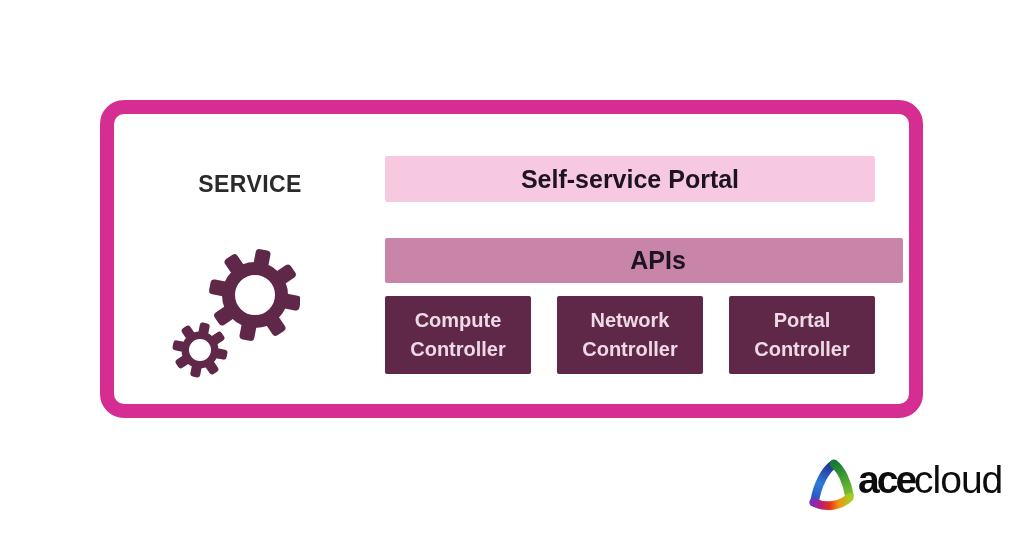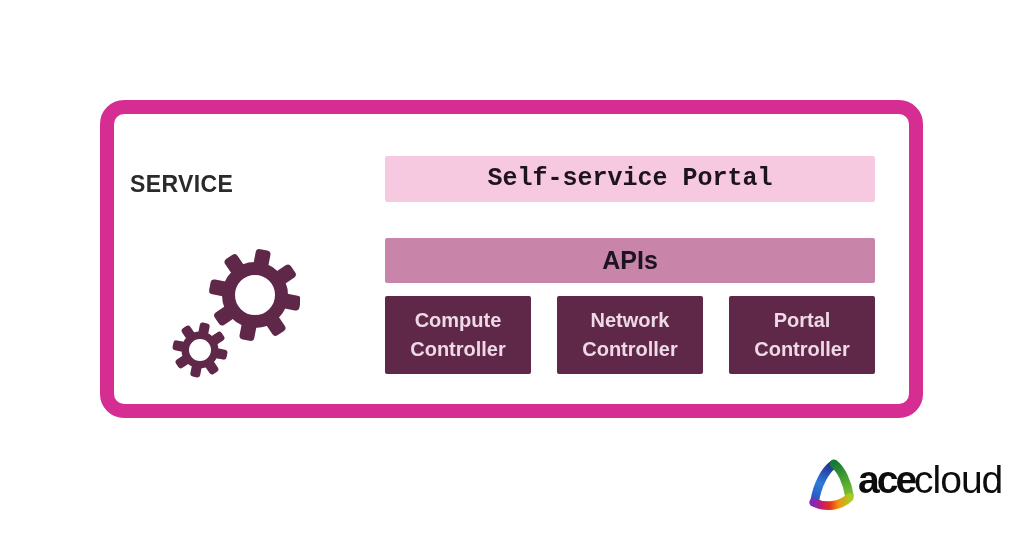--- a/index.html
+++ b/index.html
@@ -28,21 +28,21 @@
     border-radius: 24px;
     background: #ffffff;
   }
 
   
   .orch-title {
     position: absolute;
     left: 16px;
     top: 52px;
     width: 240px;
-    text-align: left;
+    text-align: center;
     font-size: 23px;
     font-weight: bold;
     color: #2a2a2a;
     line-height: 36px;
     letter-spacing: 0.4px;
   }
   .orch-title span { display: block; }
 
   .gears {
     position: absolute;
@@ -63,27 +63,27 @@
     font-weight: bold;
     font-size: 25px;
     color: #1e141f;
     border-radius: 2px;
   }
   .bar-portal {
     top: 42px;
     height: 46px;
     line-height: 46px;
     background: #f6c9e0;
-    font-family: Liberation Mono, monospace;
   }
   .bar-apis {
     top: 124px;
     height: 45px;
     line-height: 45px;
     background: #c884a9;
+    padding-left: 28px;
   }
 
   .controllers {
     position: absolute;
     left: 271px;
     top: 182px;
     width: 490px;
     height: 78px;
     display: flex;
     justify-content: space-between;

